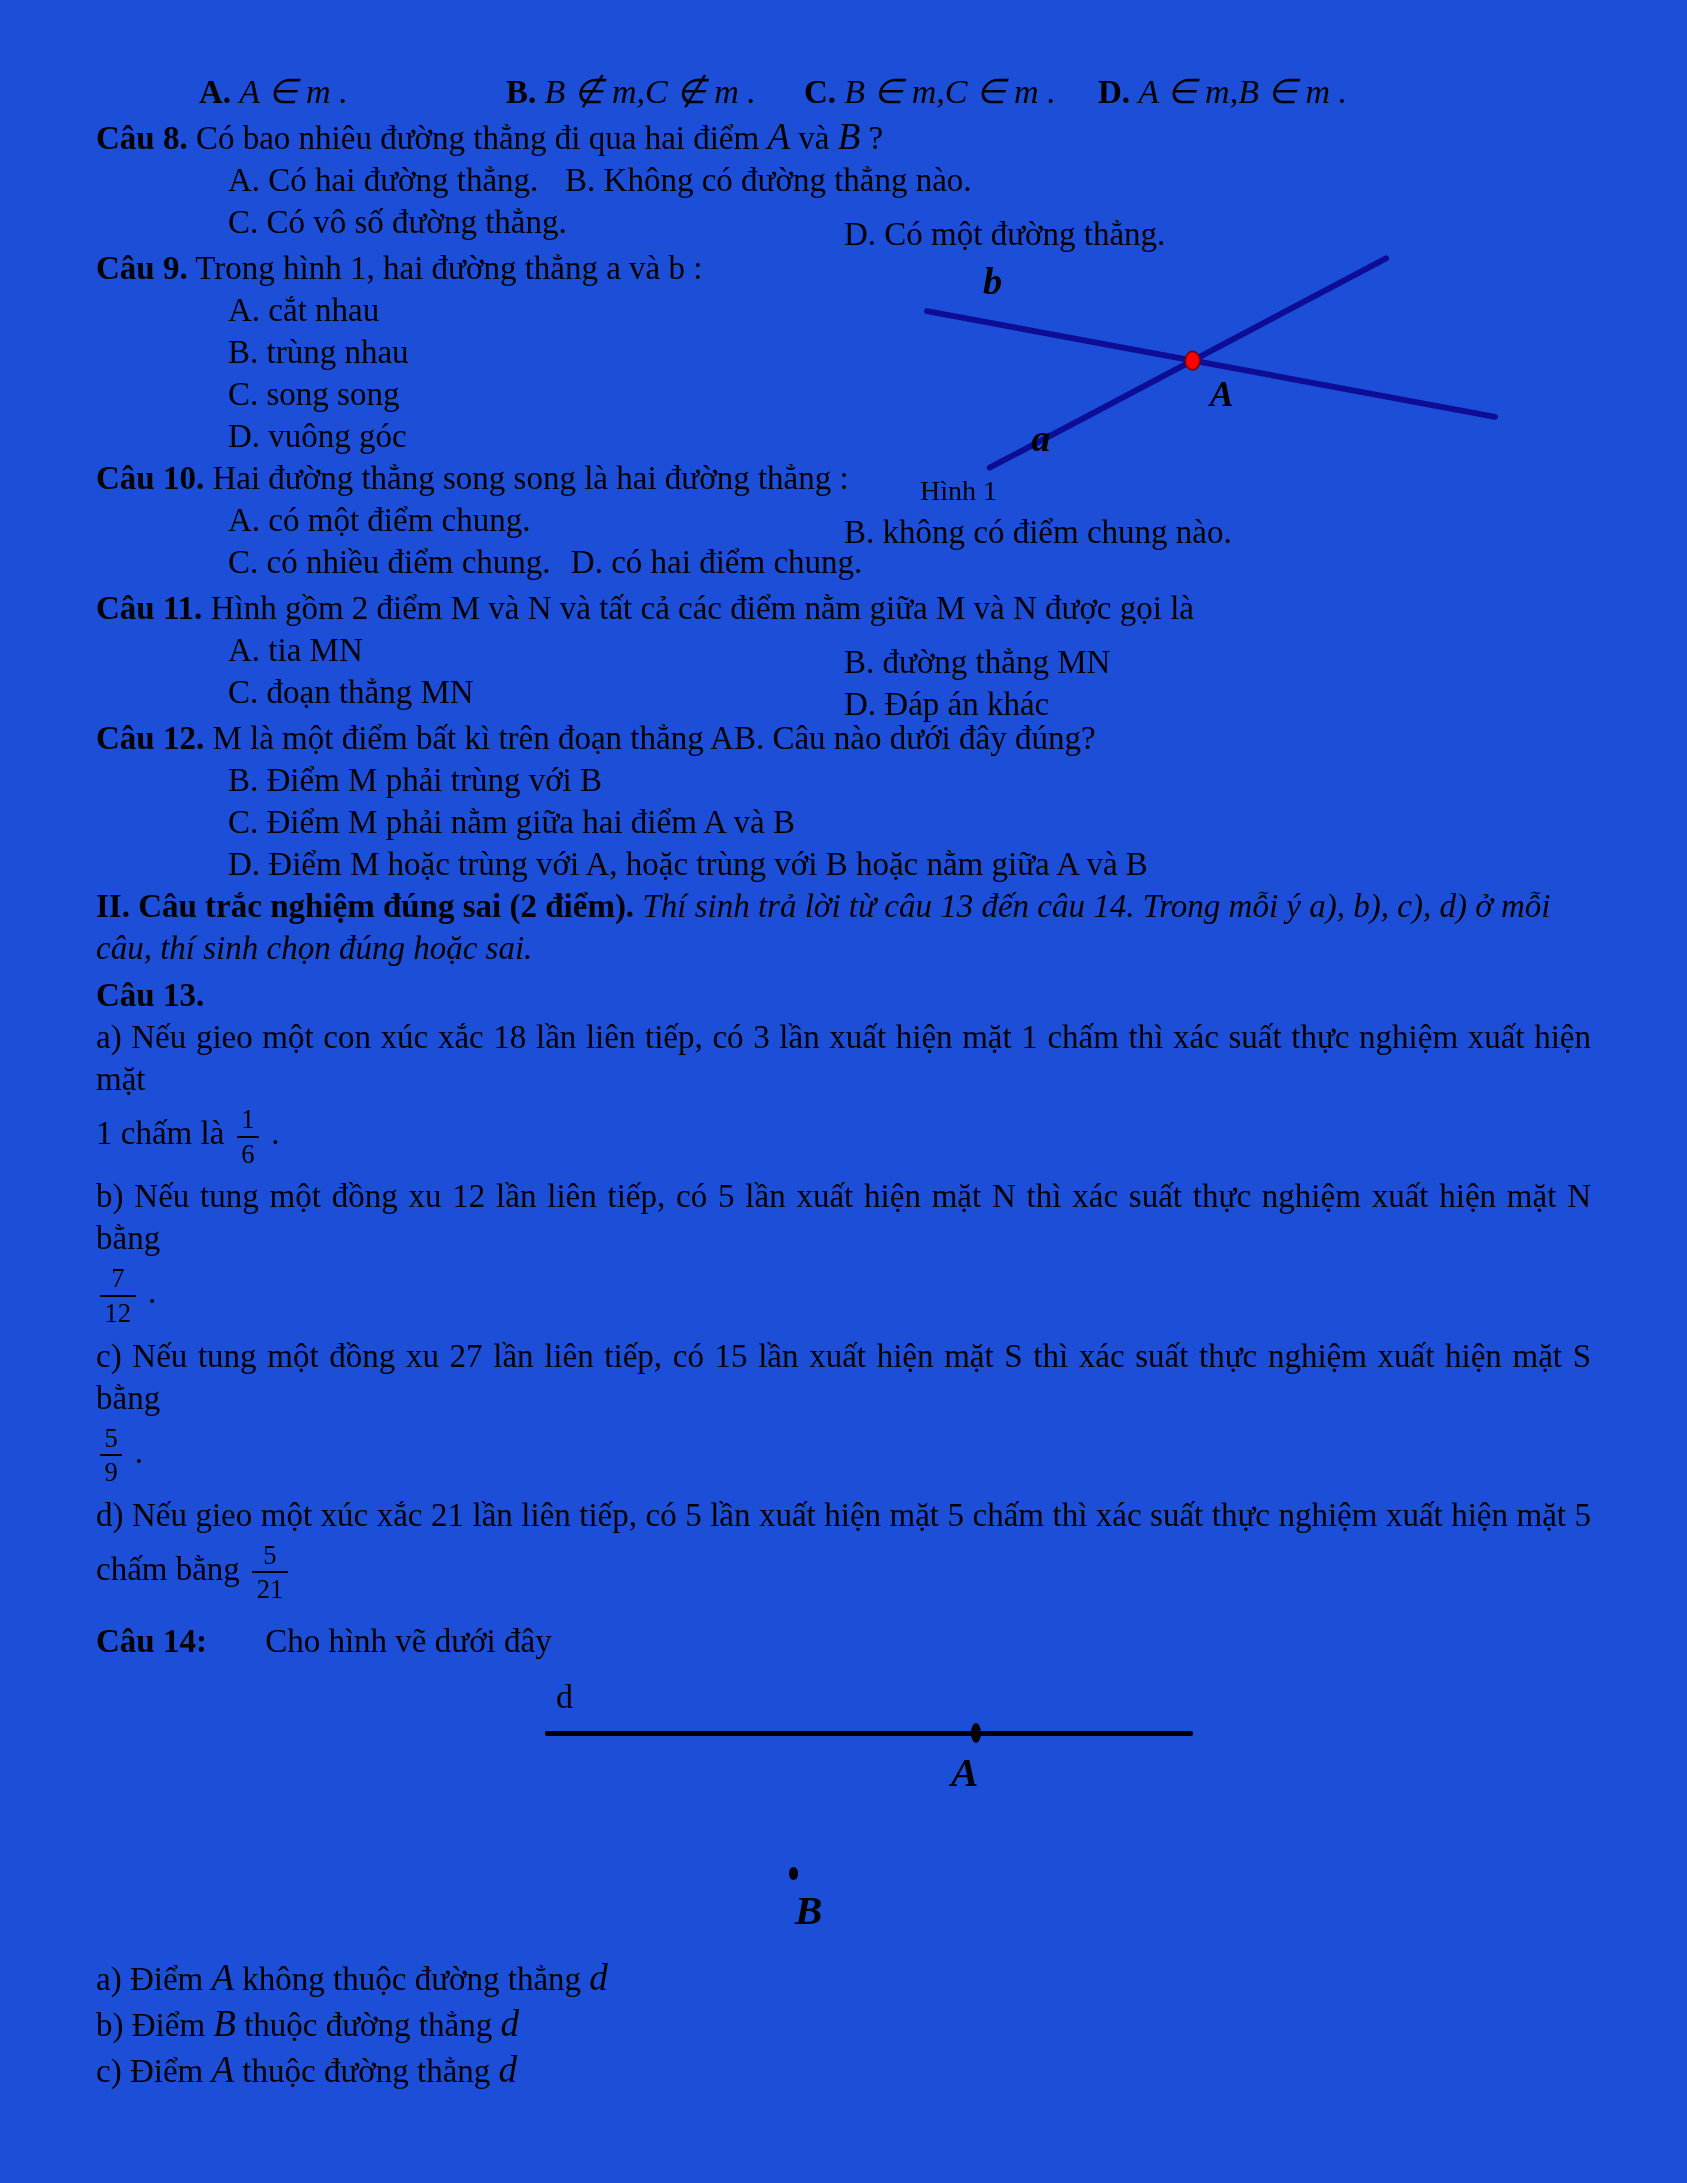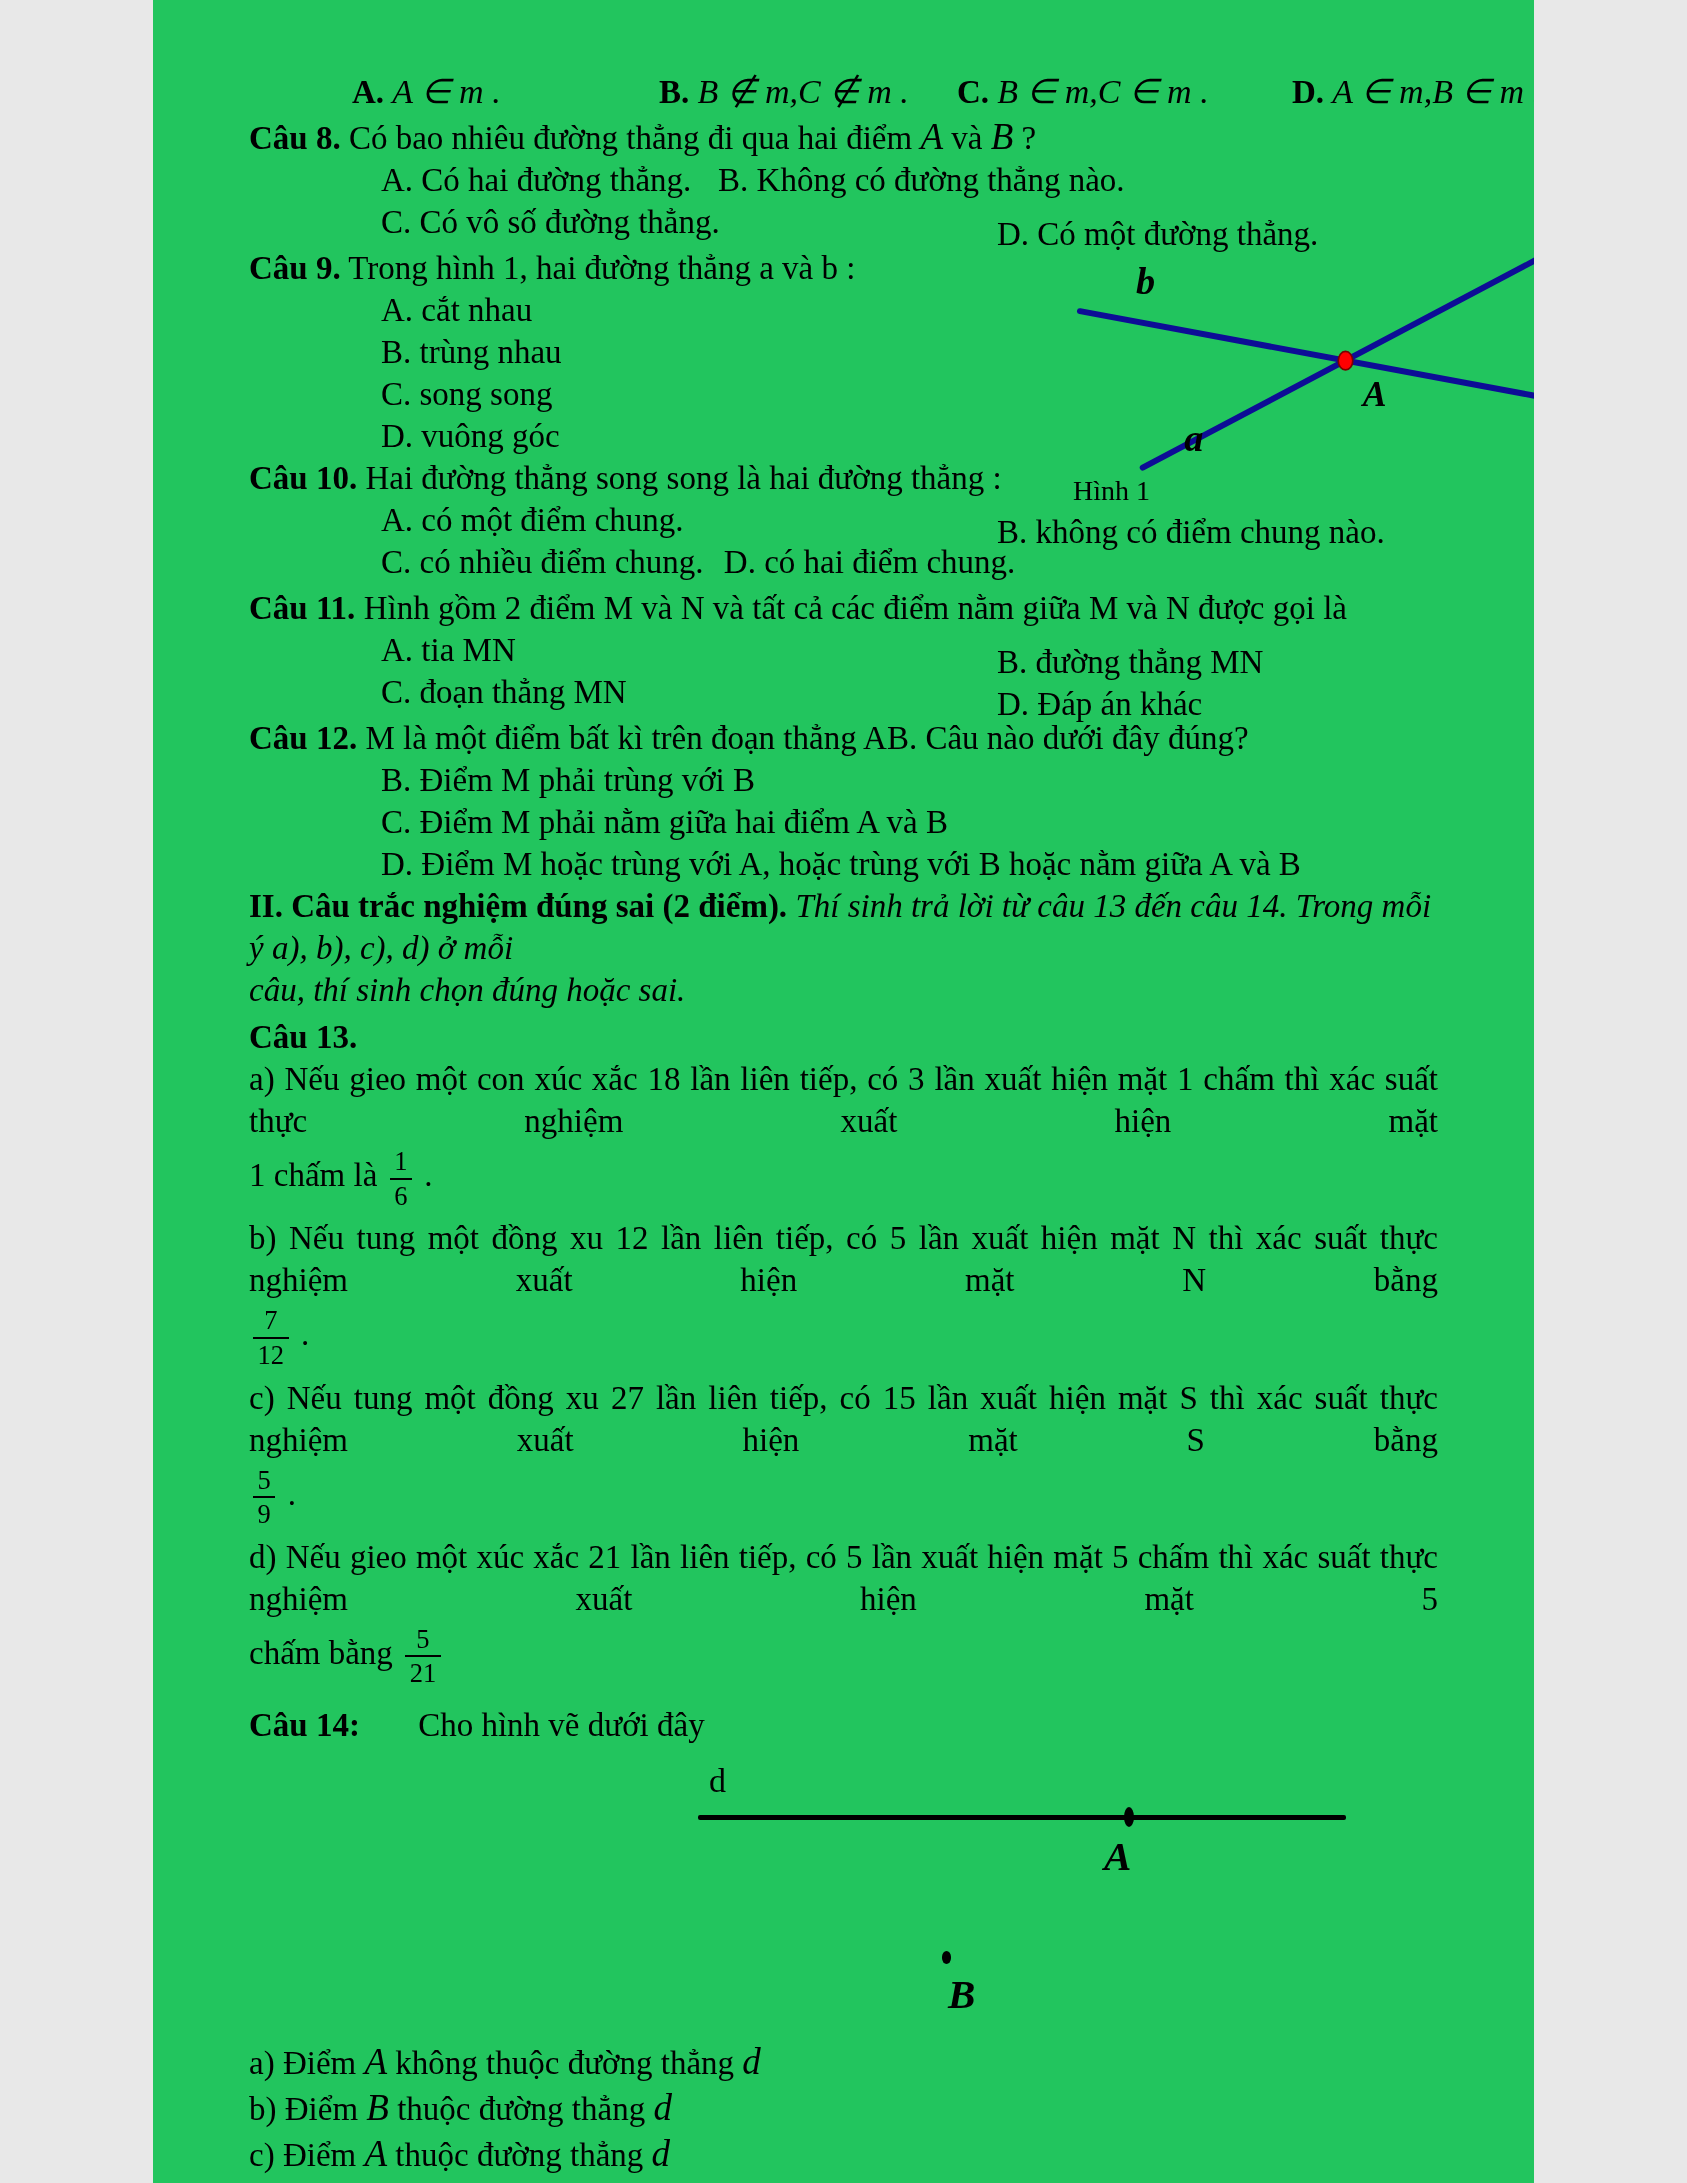--- a/index.html
+++ b/index.html
@@ -1,21 +1,21 @@
 <!DOCTYPE html>
 <html style="font-size:10.6px"><head>
 <meta charset="utf-8">
 <style>
   html,body { margin:0; padding:0; background:#e8e8e8; }
   .page {
     position: relative;
-    width: 1381px;
+    width: 1687px;
     height: 2183px;
     margin: 0 auto;
-    background: #22c55e;
+    background: #1d4ed8;
     box-sizing: border-box;
     padding: 71px 96px 0 96px;
     font-family: "Liberation Serif", "DejaVu Serif", serif;
     font-size: 33px;
     color: #000;
     overflow: hidden;
   }
   .line { min-height: 42px; line-height: 42px; position: relative; }
   .tall { min-height: 46px; line-height: 46px; }
   .ind  { margin-left: 132px; }
@@ -54,21 +54,21 @@
 </style>
 </head>
 <body>
 
 <div class="page">
 
   <div class="toprow">
     <span class="opt" style="left:103px"><b class="qlabel">A.</b> <span class="math">A ∈ m .</span></span>
     <span class="opt" style="left:410px"><b class="qlabel">B.</b> <span class="math">B ∉ m,C ∉ m .</span></span>
     <span class="opt" style="left:708px"><b class="qlabel">C.</b> <span class="math">B ∈ m,C ∈ m .</span></span>
-    <span class="opt" style="left:1043px"><b class="qlabel">D.</b> <span class="math">A ∈ m,B ∈ m .</span></span>
+    <span class="opt" style="left:1002px"><b class="qlabel">D.</b> <span class="math">A ∈ m,B ∈ m .</span></span>
   </div>
 
   <div class="line mt6">
     <b class="qlabel">Câu 8.</b>
     <span>Có bao nhiêu đường thẳng đi qua hai điểm</span>
     <i class="mvar">A</i>
     <span>và</span>
     <i class="mvar">B</i>
     <span>?</span>
   </div>

